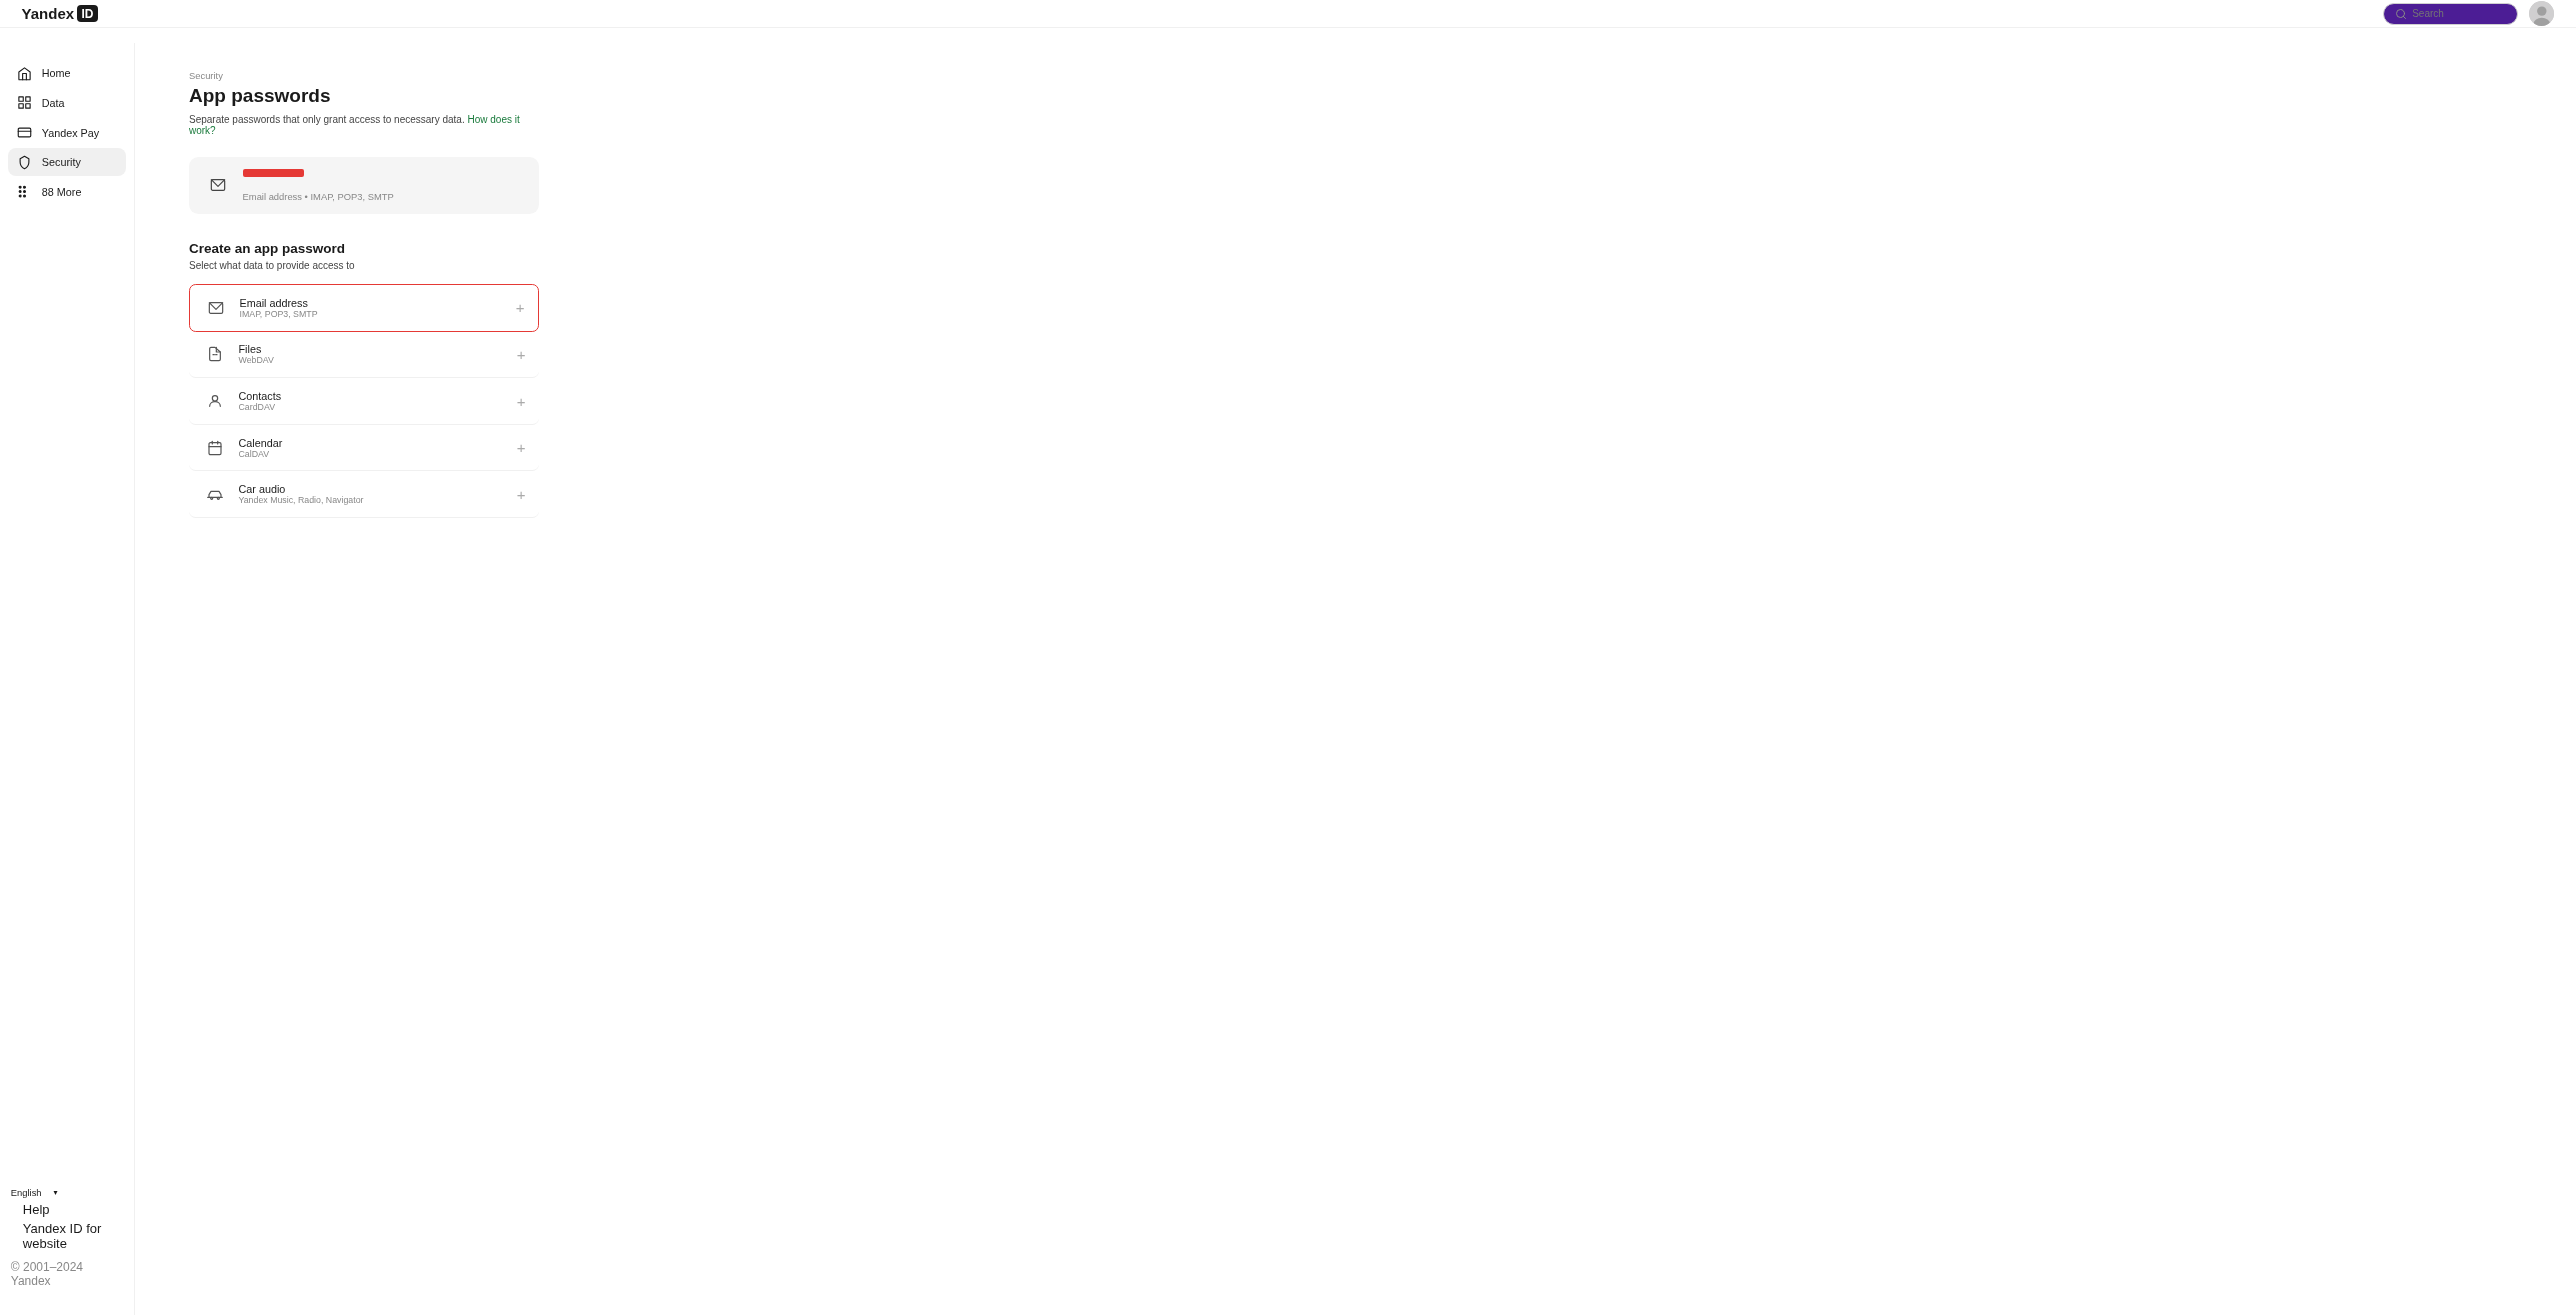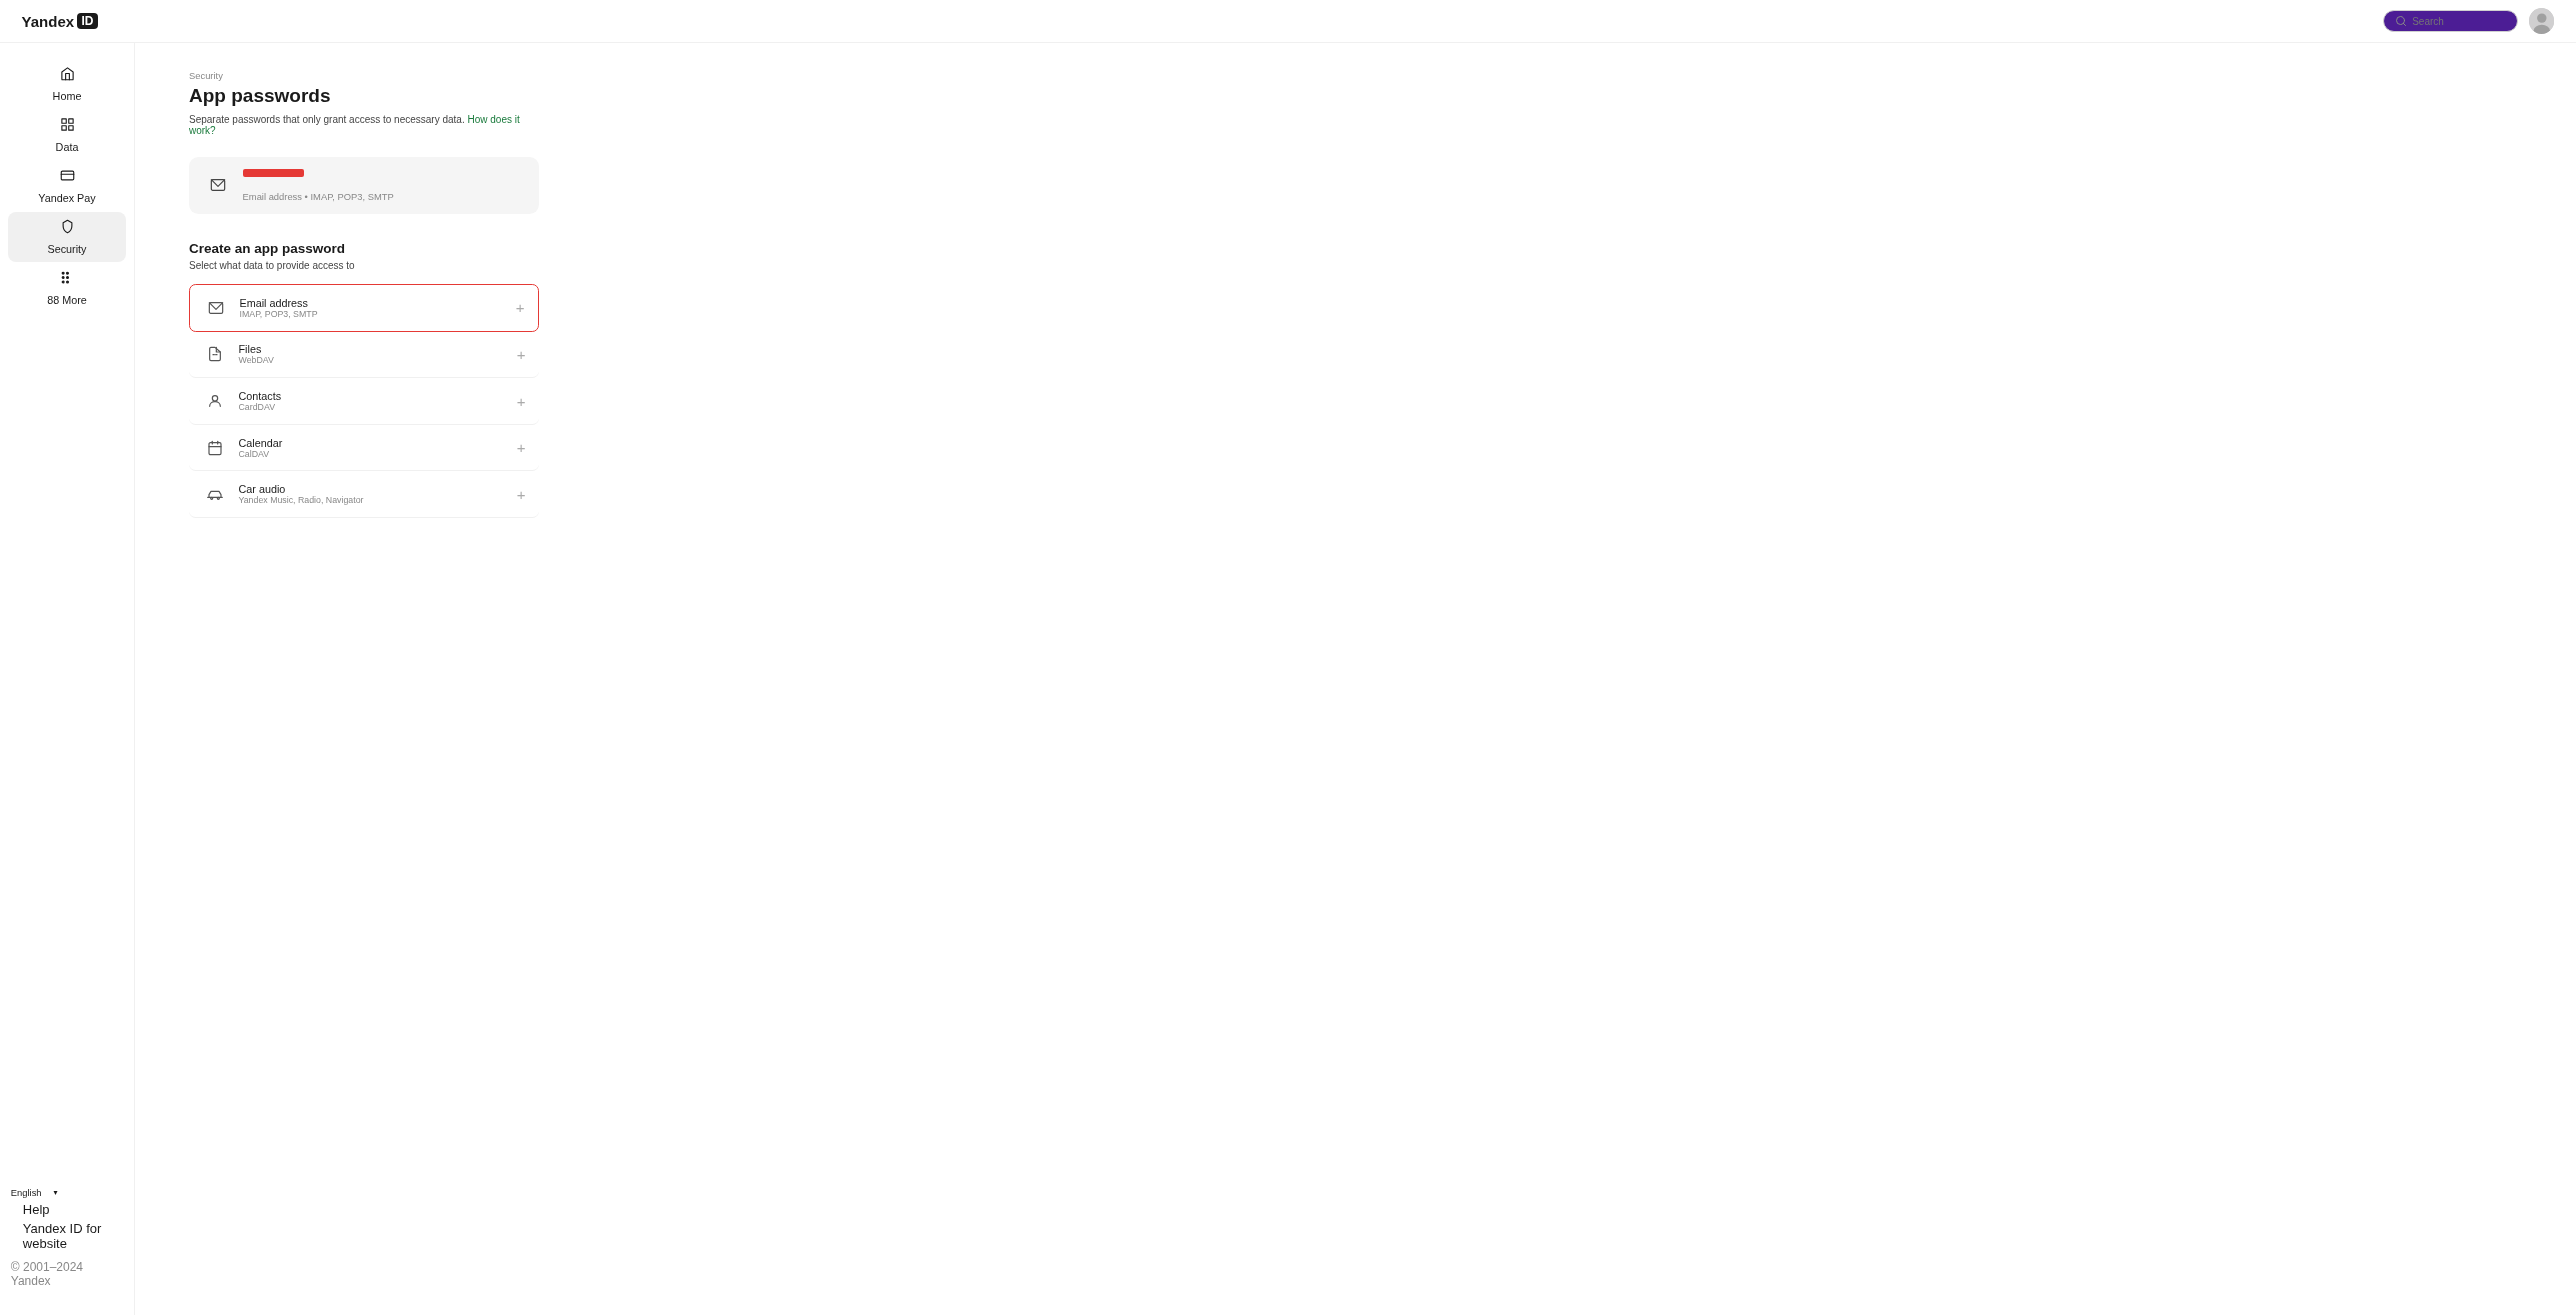--- a/index.html
+++ b/index.html
@@ -11,21 +11,21 @@
       display: flex;
       flex-direction: column;
     }
 
     
     .header {
       display: flex;
       align-items: center;
       justify-content: space-between;
       padding: 0 21.6px;
-      height: 43px;
+      height: 28px;
       border-bottom: 0.7px solid #f0f0f0;
       position: fixed;
       top: 0; left: 0; right: 0;
       background: #fff;
       z-index: 100;
     }
     .logo {
       display: flex;
       align-items: center;
       gap: 2.7px;
@@ -118,21 +118,20 @@
       display: flex;
       align-items: center;
       gap: 9.4px;
       padding: 6.7px 9.4px;
       border-radius: 8px;
       cursor: pointer;
       font-size: 10.8px;
       color: #1a1a1a;
       text-decoration: none;
       transition: background 0.15s;
-      flex-direction: column;
     }
     .sidebar-item.active {
       background: #f0f0f0;
       font-weight: 500;
     }
     .sidebar-item svg {
       width: 15px;
       height: 15px;
       flex-shrink: 0;
     }

